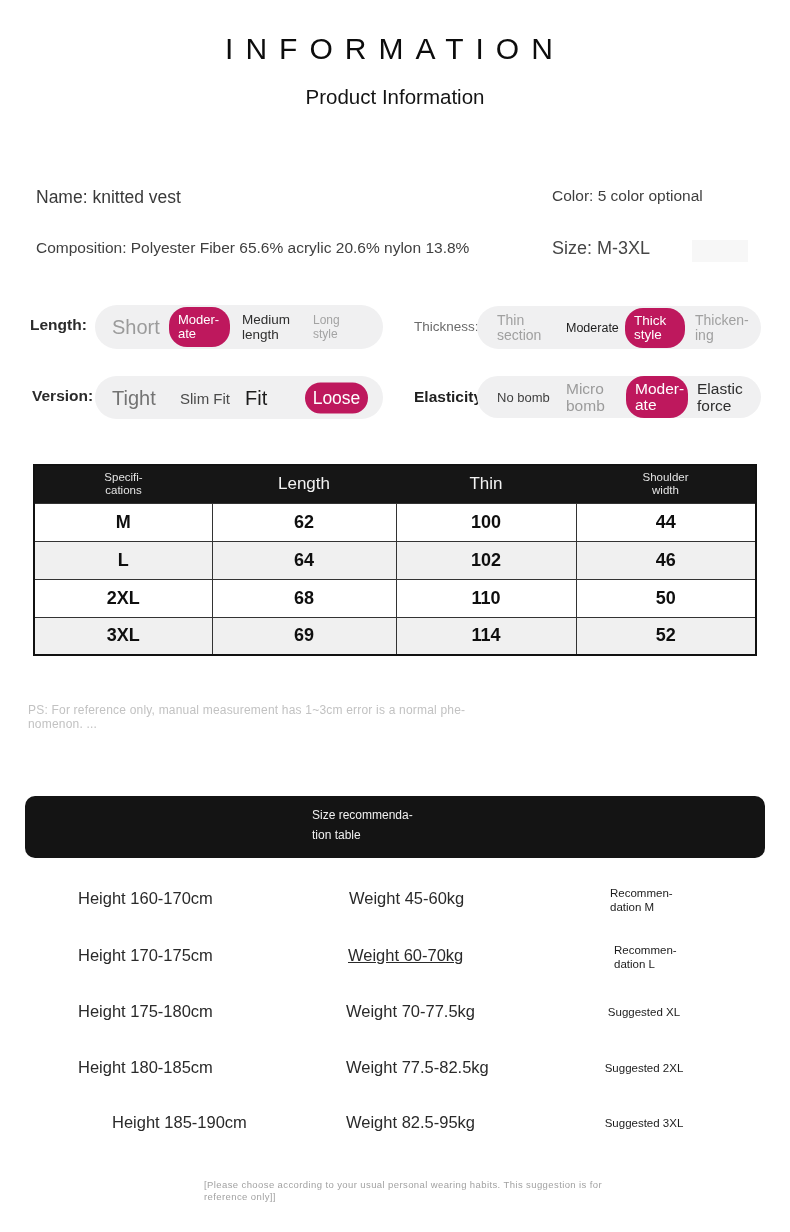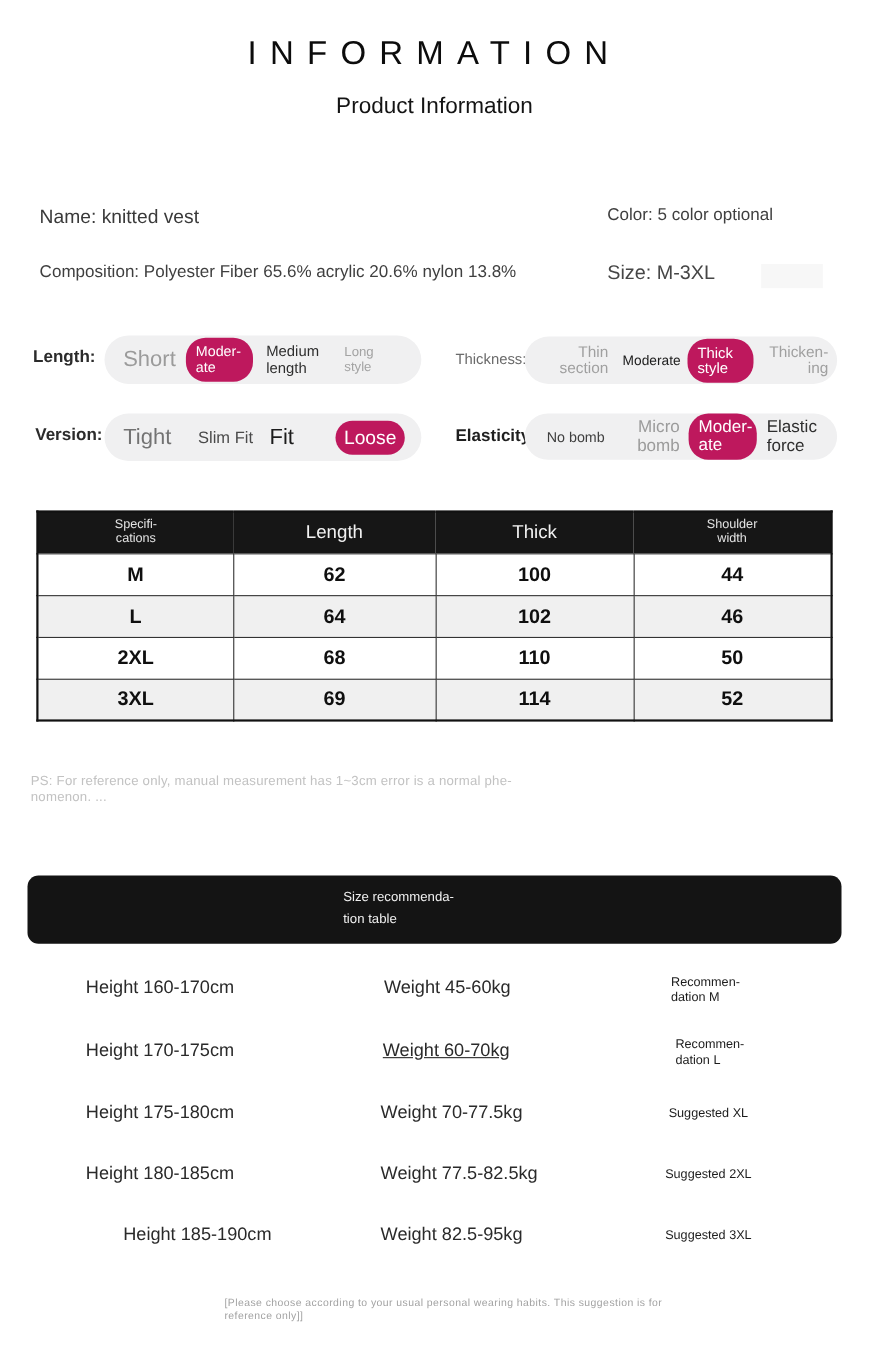--- a/index.html
+++ b/index.html
@@ -29,22 +29,22 @@
   .sel-label-gray { font-size:13.5px; color:#6b6b6b; }
   .chipbox { background:#f0f0f1; border-radius:23px; }
   .opt { position:absolute; top:50%; transform:translateY(-50%); }
   .o-xl-gray { font-size:20px; color:#9b9b9b; }
   .o-xl-gray2 { font-size:20px; color:#737373; }
   .o-md-dark { font-size:13.5px; color:#2e2e2e; line-height:15px; }
   .o-md-dark-lg { font-size:20px; color:#1c1c1c; }
   .o-sm-dark { font-size:13px; color:#3f3f3f; }
   .o-sm-dark2 { font-size:12.5px; color:#1d1d1d; }
   .o-sm-gray { font-size:12px; color:#a3a3a3; line-height:13.5px; }
-  .o-gray-2l { font-size:14px; color:#a0a0a0; line-height:15.5px;text-align:right; }
-  .o-gray-2l-lg { font-size:15.5px; color:#9b9b9b; line-height:17px;text-align:right; }
+  .o-gray-2l { font-size:14px; color:#a0a0a0; line-height:15.5px; }
+  .o-gray-2l-lg { font-size:15.5px; color:#9b9b9b; line-height:17px; }
   .o-dark-2l-lg { font-size:15.5px; color:#2e2e2e; line-height:17px; }
   .chip-sel { background:#be185d; color:#fff; border-radius:18px; }
   .chip-2l { font-size:13px; line-height:14px; padding:6px 0 6px 9px; }
   .chip-2l-lg { font-size:15.5px; line-height:16px; padding:5px 0 5px 9px; }
   .chip-1l { font-size:17.5px; line-height:17px; padding:7px 0; text-align:center; }
 
   
   .size-table { left:33px; top:464px; width:722px; border-collapse:collapse;
     border:2px solid #111; table-layout:fixed; }
   .size-table th { background:#161616; height:38px; font-weight:400;
@@ -123,21 +123,21 @@
     <colgroup>
       <col style="width:178px">
         <col style="width:184px">
         <col style="width:180px">
         <col style="width:180px">
     </colgroup>
     <thead>
       <tr>
         <th><span class="hdr-sm hdr-w58">Specifi-cations</span></th>
         <th><span class="hdr-lg">Length</span></th>
-        <th><span class="hdr-lg">Thick</span></th>
+        <th><span class="hdr-lg">Thin</span></th>
         <th><span class="hdr-sm hdr-w62">Shoulder width</span></th>
       </tr>
     </thead>
     <tbody>
       <tr>
         <td>M</td>
         <td>62</td>
         <td>100</td>
         <td>44</td>
       </tr>

